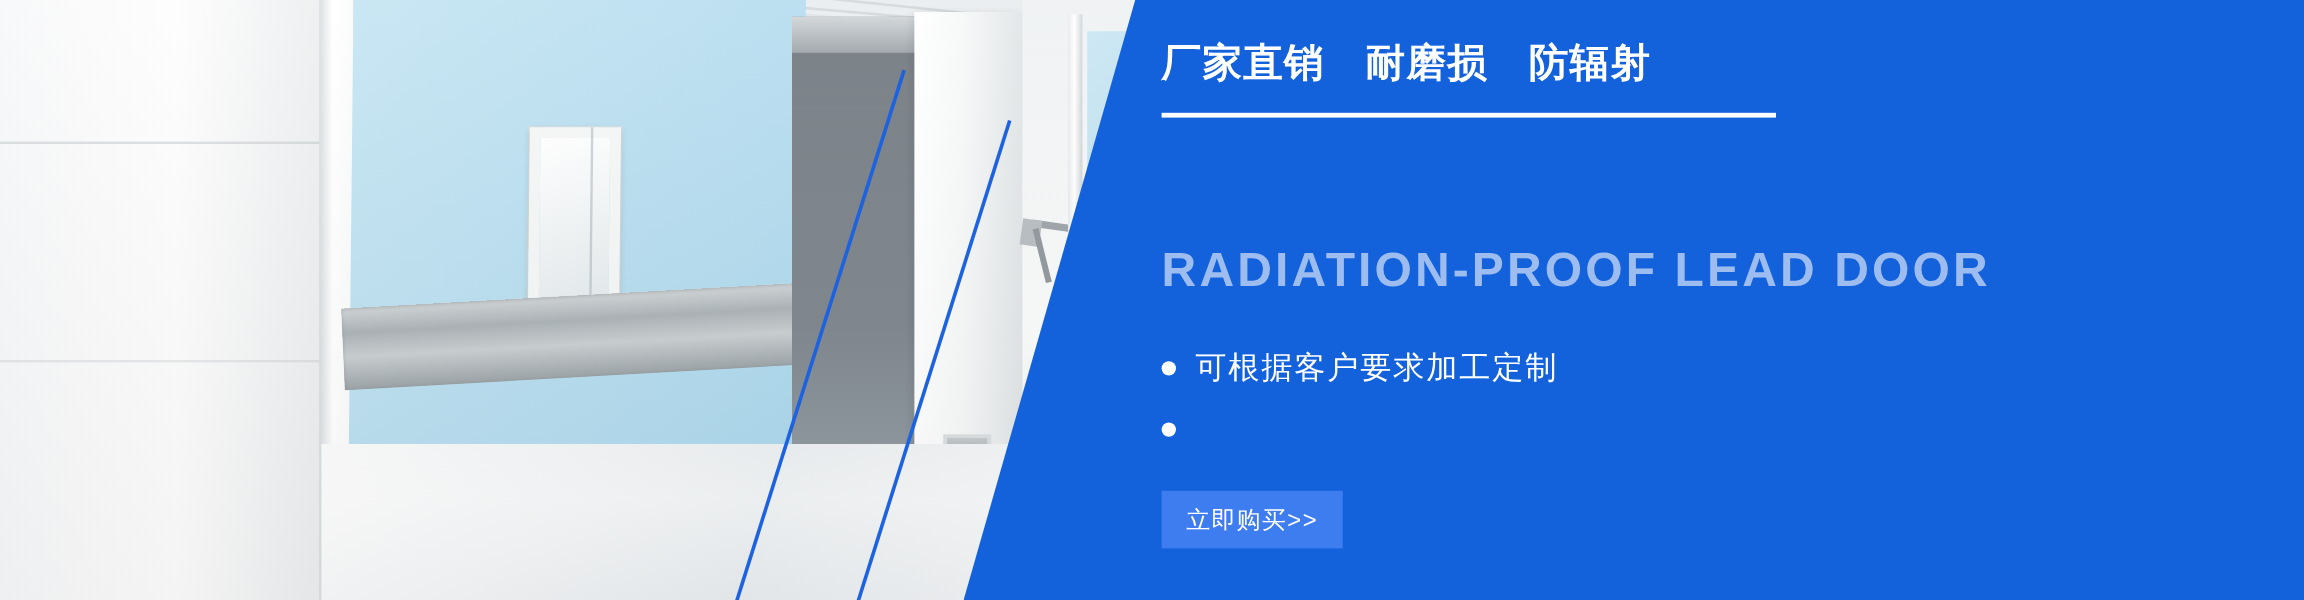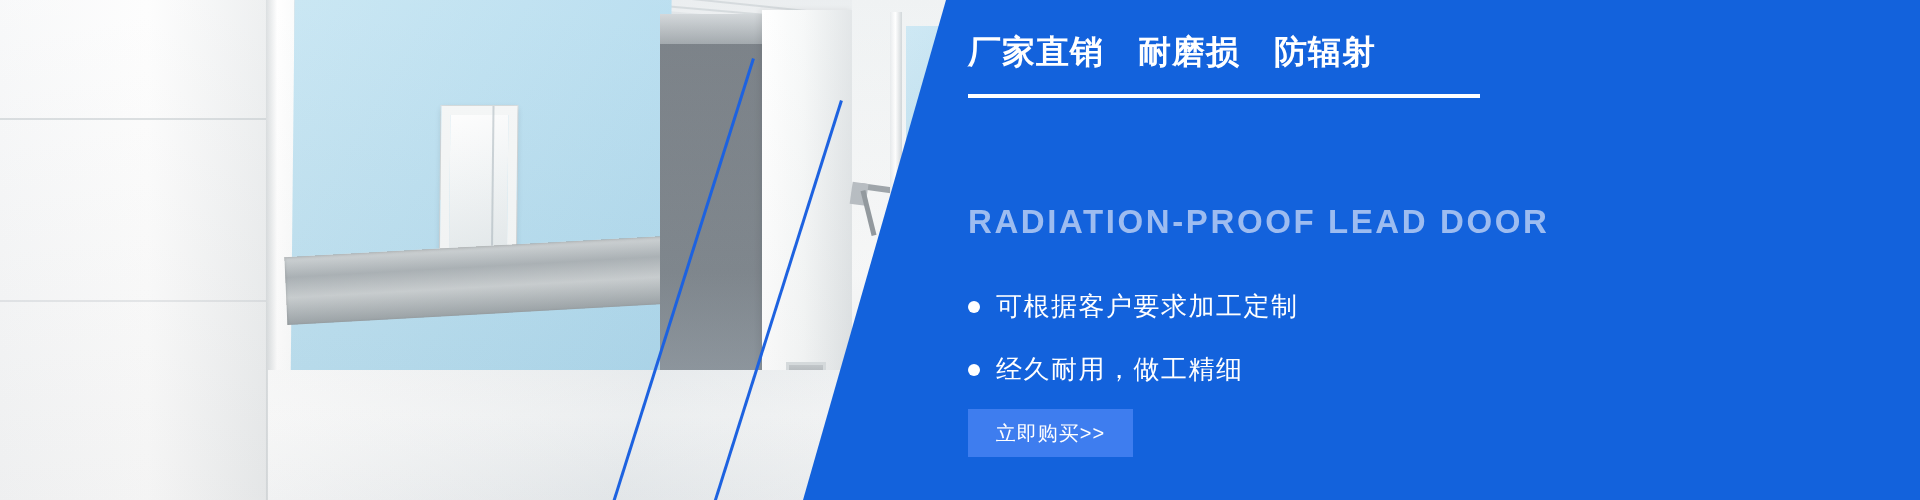--- a/index.html
+++ b/index.html
@@ -191,44 +191,44 @@
   }
 
   .headline{
     position:absolute; left:0; top:112px;
     font-size:68px; font-weight:bold; color:#ffffff;
     letter-spacing:2px; line-height:1.05; white-space:nowrap;
   }
 
   .subtitle{
     position:absolute; left:0; top:203px;
-    font-size:33px; font-weight:bold; color:#9DBCF0;
+    font-size:40px; font-weight:bold; color:#9DBCF0;
     letter-spacing:2.6px; white-space:nowrap;
   }
 
   .bullets{ position:absolute; left:0; top:268px; width:700px; }
   .bullet{
     display:flex; align-items:center;
     margin-bottom:28px; white-space:nowrap;margin-top:21px;
   }
   .dot{
     width:12px; height:12px; border-radius:50%;
     background:#ffffff; margin-right:16px; flex:0 0 auto;
   }
   .bullet-text{
     font-size:26px; color:#ffffff; letter-spacing:1.5px;
   }
 
   .cta{
     position:absolute; left:0; top:409px;
-    width:165px; height:48px;
+    width:151px; height:48px;
     background:#3E7DEF;
     display:flex; align-items:center; justify-content:center;
     border:none; cursor:pointer;
-    font-family:Liberation Sans, sans-serif;
+    font-family:Liberation Mono, monospace;
     font-size:20px; color:#ffffff; letter-spacing:1px;
   }
 </style>
 </head>
 <body>
 
 <div id="banner">
 
   <div class="photo">
     <div class="photo-inner">
@@ -287,20 +287,19 @@
 
     <div class="subtitle">RADIATION-PROOF LEAD DOOR</div>
 
     <div class="bullets">
       <div class="bullet">
         <span class="dot"></span>
         <span class="bullet-text">可根据客户要求加工定制</span>
       </div>
       <div class="bullet">
         <span class="dot"></span>
-        <span class="bullet-text">经久耐用，做工精细</span>
       </div>
     </div>
 
     <button class="cta">立即购买&gt;&gt;</button>
   </div>
 
 </div>
 
 </body></html>

